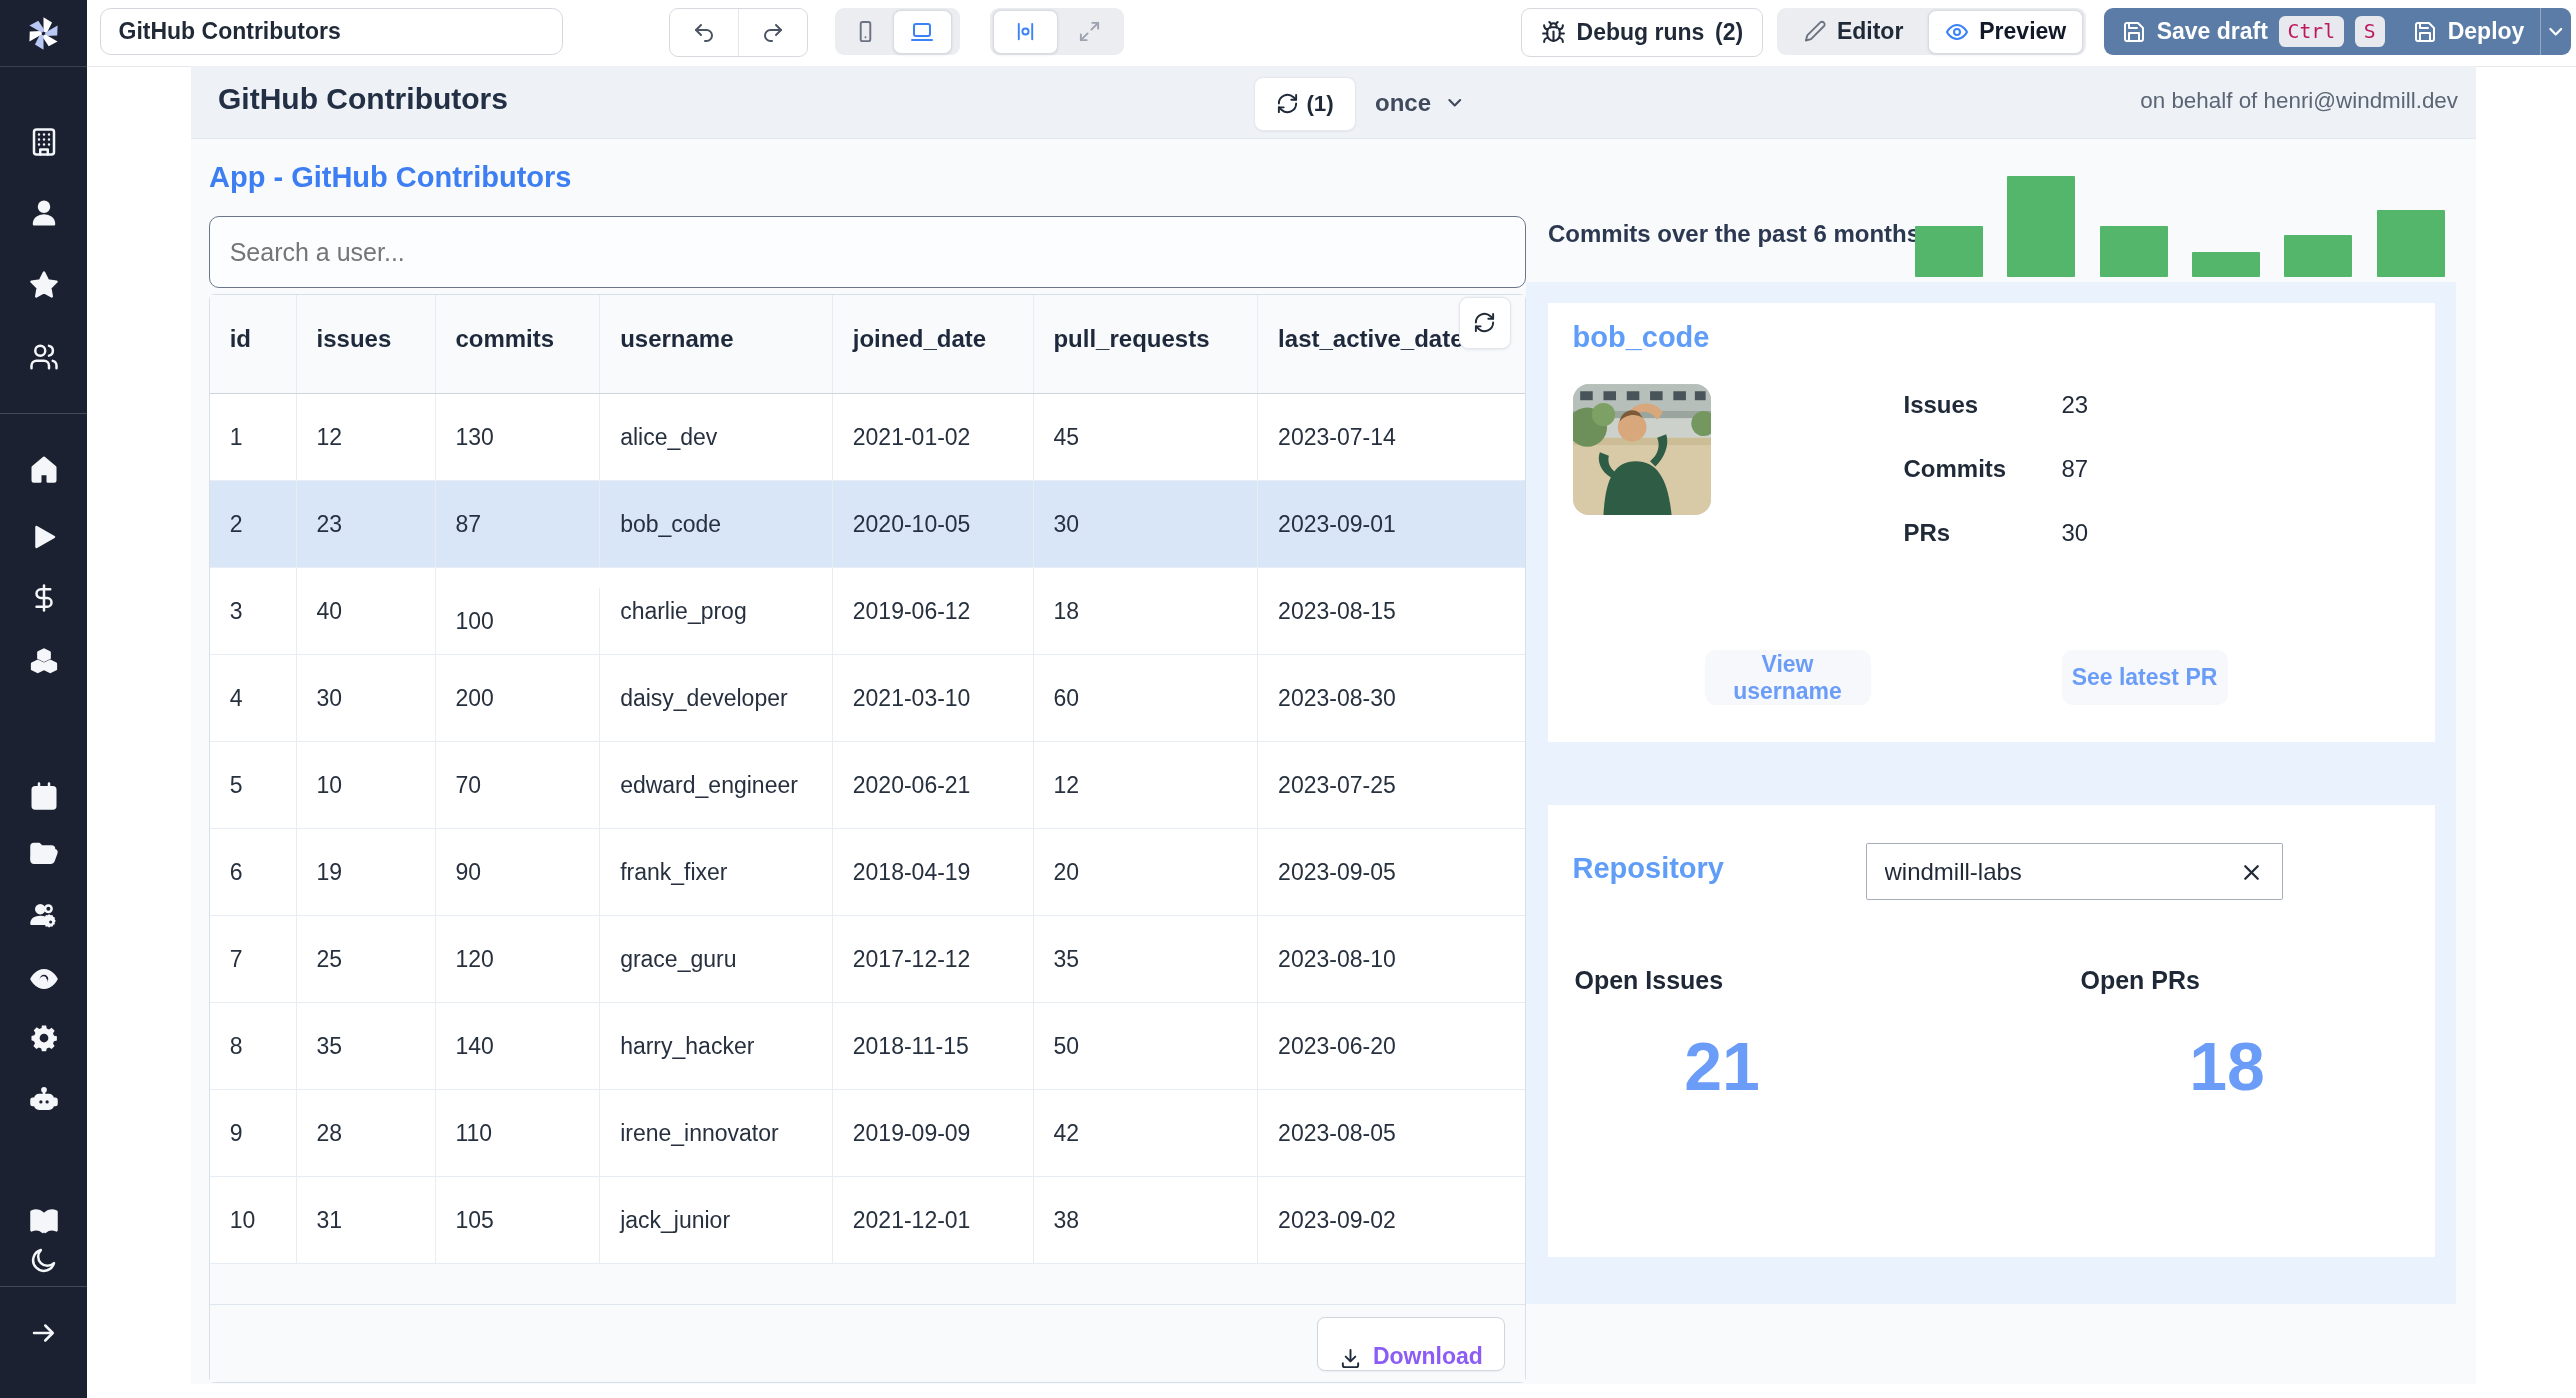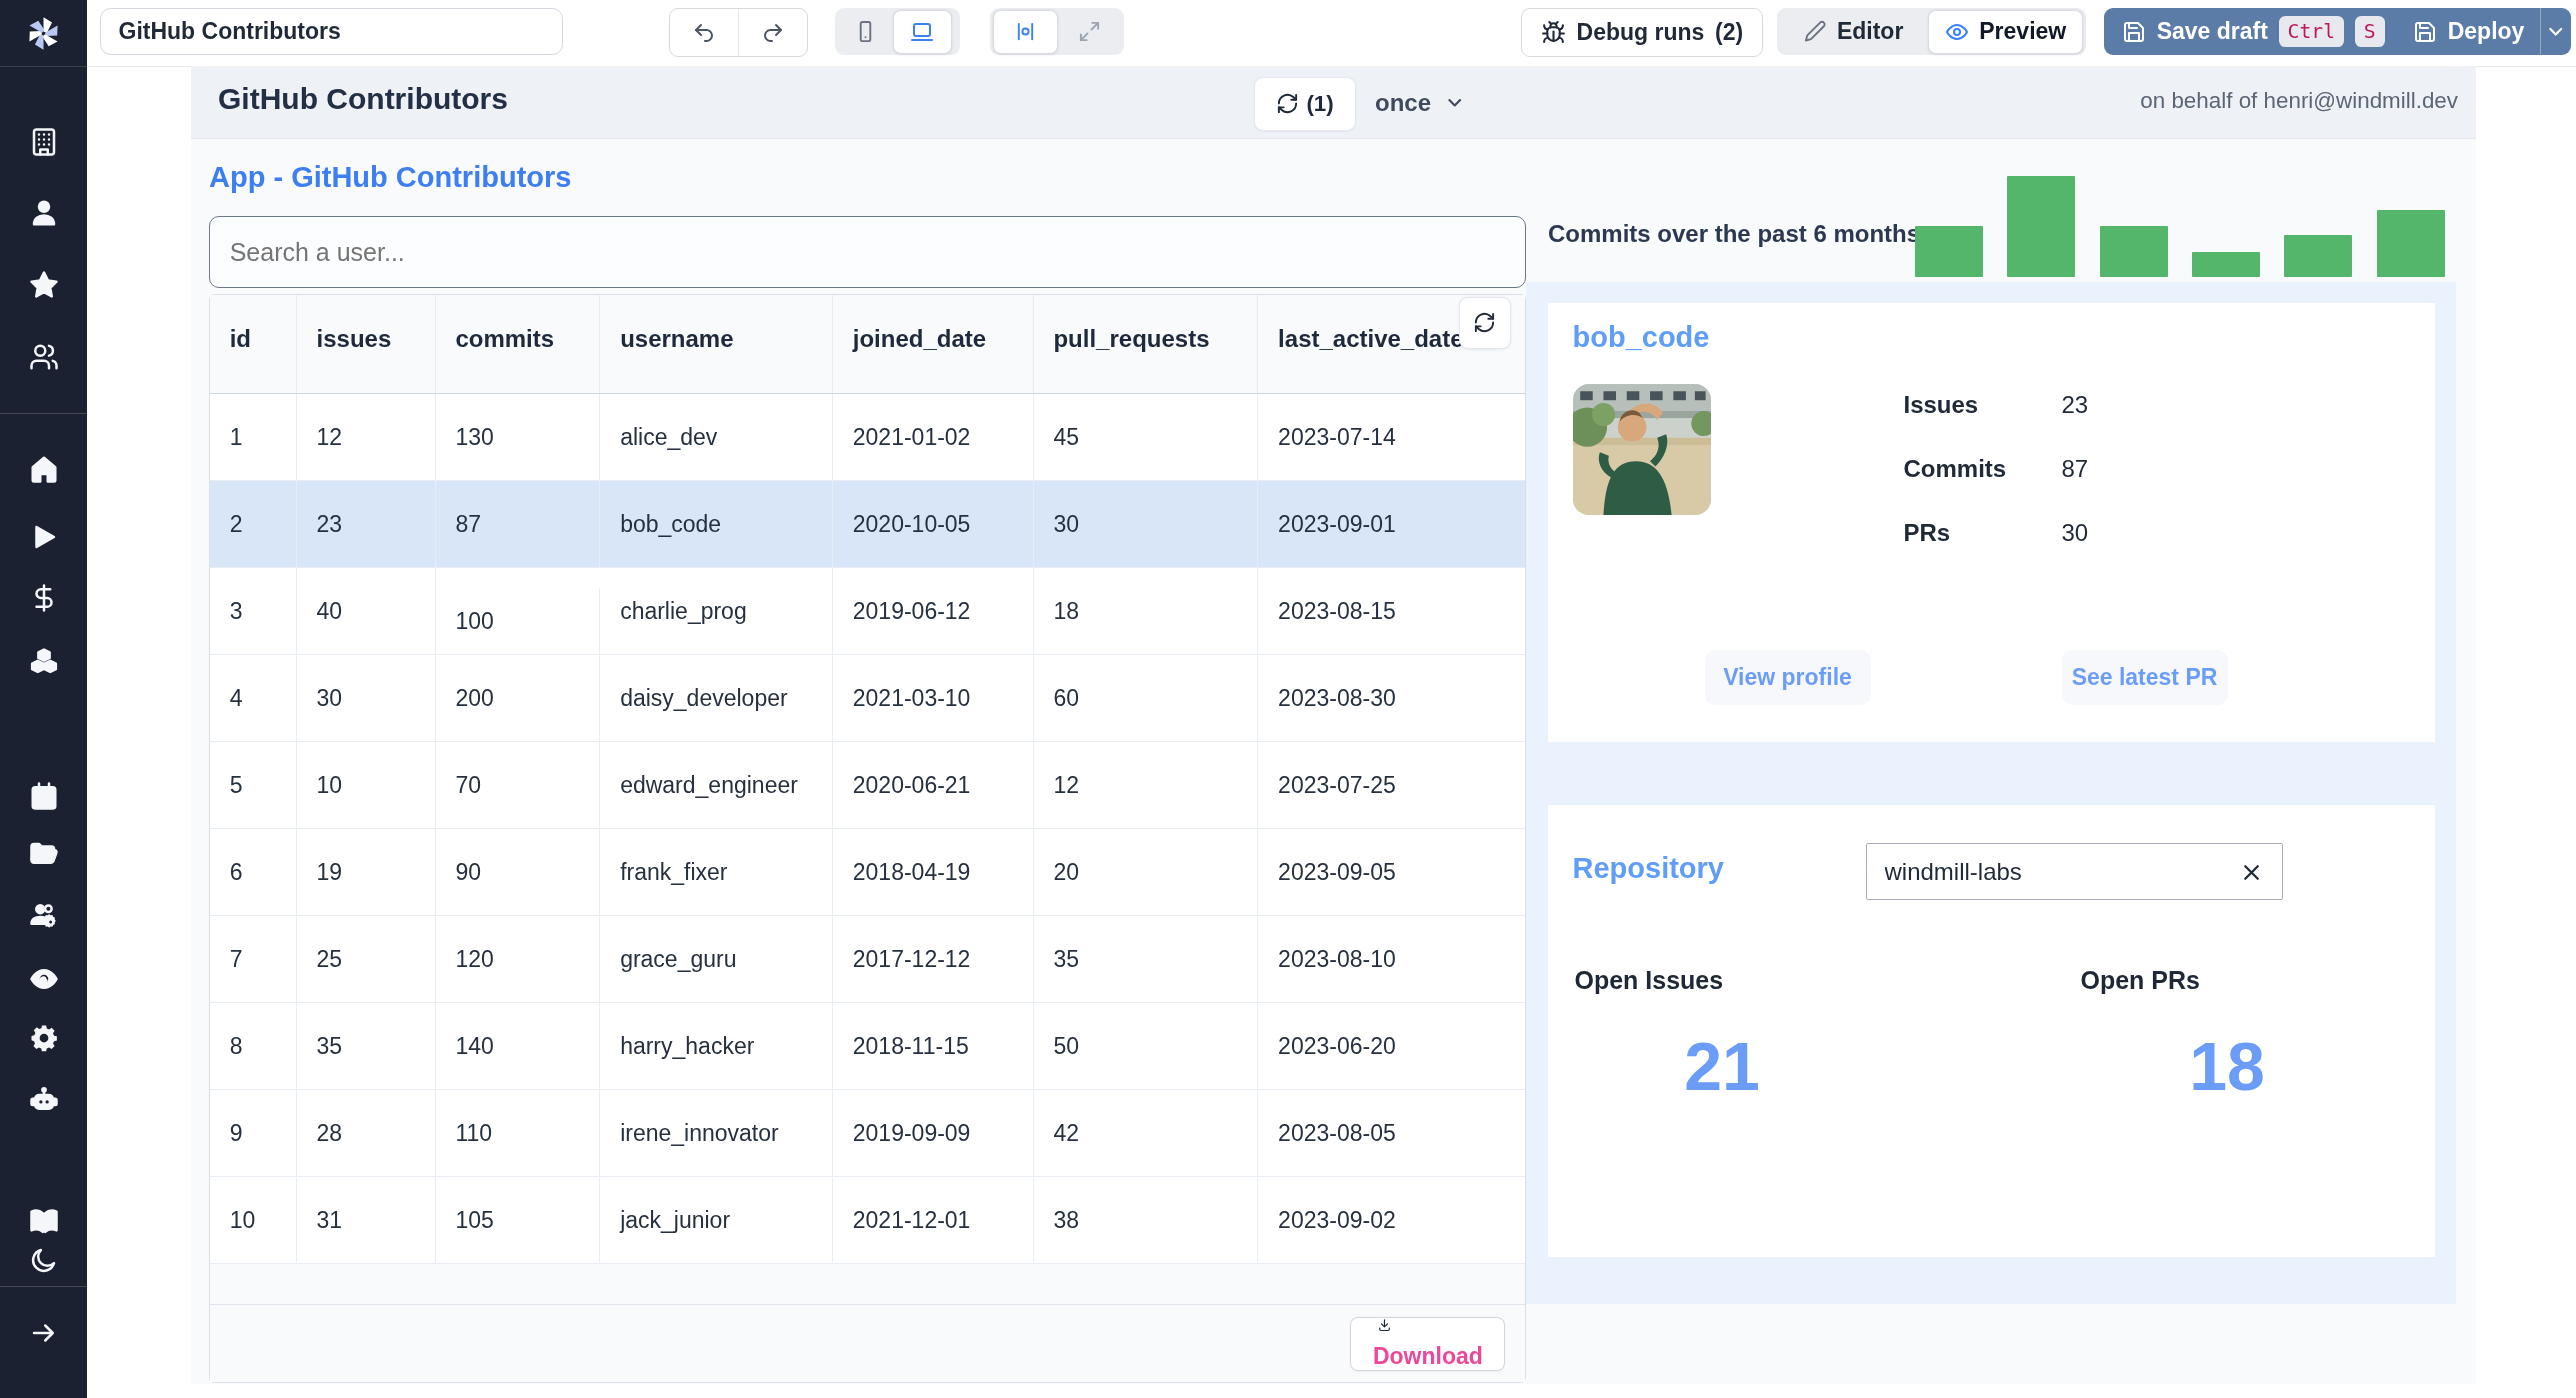--- a/index.html
+++ b/index.html
@@ -48,22 +48,22 @@
   .t-head .cell{font:600 24px "Liberation Sans",sans-serif;color:#1e293b;padding-top:30px;}
   .t-row{display:flex;height:87px;background:#fff;border-bottom:0.9px solid #e8edf3;box-sizing:border-box;cursor:pointer;}
   .t-row.sel{background:#d9e6f8;}
   .cell{box-sizing:border-box;padding-left:19.7px;border-right:0.9px solid #e8edf3;overflow:hidden;
         font:400 23px "Liberation Sans",sans-serif;color:#26303e;display:flex;align-items:flex-start;}
   .t-row .cell{align-items:center;}
   .cell:last-child{border-right:none;}
   .t-fill{flex:1;background:#f8fafc;}
   .t-foot{height:77px;background:#f8fafc;border-top:0.9px solid #dfe5ec;display:flex;align-items:center;justify-content:flex-end;}
   .dl-btn{height:52px;margin-right:19.7px;padding:0 21.5px;background:#fff;border:0.9px solid #d2d7dd;border-radius:8px;
-          display:flex;align-items:flex-start;gap:10.7px;font:600 23px "Liberation Sans",sans-serif;color:#ec4899;cursor:pointer;
-          box-shadow:0 0.9px 1.8px rgba(16,24,40,.05);flex-direction:column;}
+          display:flex;align-items:flex-end;gap:10.7px;font:600 23px "Liberation Sans",sans-serif;color:#8b5cf6;cursor:pointer;
+          box-shadow:0 0.9px 1.8px rgba(16,24,40,.05);}
   .tbl-refresh{position:absolute;top:1.8px;right:14.3px;width:50px;height:50px;background:#fff;border:0.9px solid #e3e7ed;border-radius:9px;
                box-shadow:0 0.9px 2.7px rgba(16,24,40,.08);display:flex;align-items:center;justify-content:center;color:#222b38;cursor:pointer;}
   
   .chart-label{position:absolute;left:1357px;top:154px;font:600 24px "Liberation Sans",sans-serif;color:#2b3850;}
   .bar{position:absolute;background:#53b66b;border-radius:0.9px;}
   .blue-wrap{position:absolute;left:1335px;top:216px;width:930px;height:1022px;background:#e9f2fd;}
   .card{position:absolute;left:21.5px;width:887px;background:#fff;}
   .card-title{position:absolute;left:25px;font:700 29px "Liberation Sans",sans-serif;color:#5f9df8;}
   .avatar{position:absolute;left:25px;top:81px;width:138px;height:131px;border-radius:16px;overflow:hidden;}
   .stat-row{position:absolute;left:356px;width:501px;height:30px;}
@@ -526,21 +526,21 @@
           <span class="val">23</span>
         </div>
         <div class="stat-row" style="top:152px">
           <span class="lbl">Commits</span>
           <span class="val">87</span>
         </div>
         <div class="stat-row" style="top:216px">
           <span class="lbl">PRs</span>
           <span class="val">30</span>
         </div>
-        <button class="soft-btn" style="left:157px">View profile</button>
+        <button class="soft-btn" style="left:157px">View username</button>
         <button class="soft-btn" style="left:514px">See latest PR</button>
       </div>
 
       <div class="card" style="top:523px;height:452px">
         <div class="card-title" style="top:47px">Repository</div>
         <input class="repo-input" value="windmill-labs" style="">
         <div class="repo-x">
           <svg width="25" height="25" viewBox="0 0 24 24" fill="none" stroke="currentColor" stroke-width="2.2" stroke-linecap="round">
             <path d="M6 6l12 12"></path>
               <path d="M18 6 6 18"></path>

